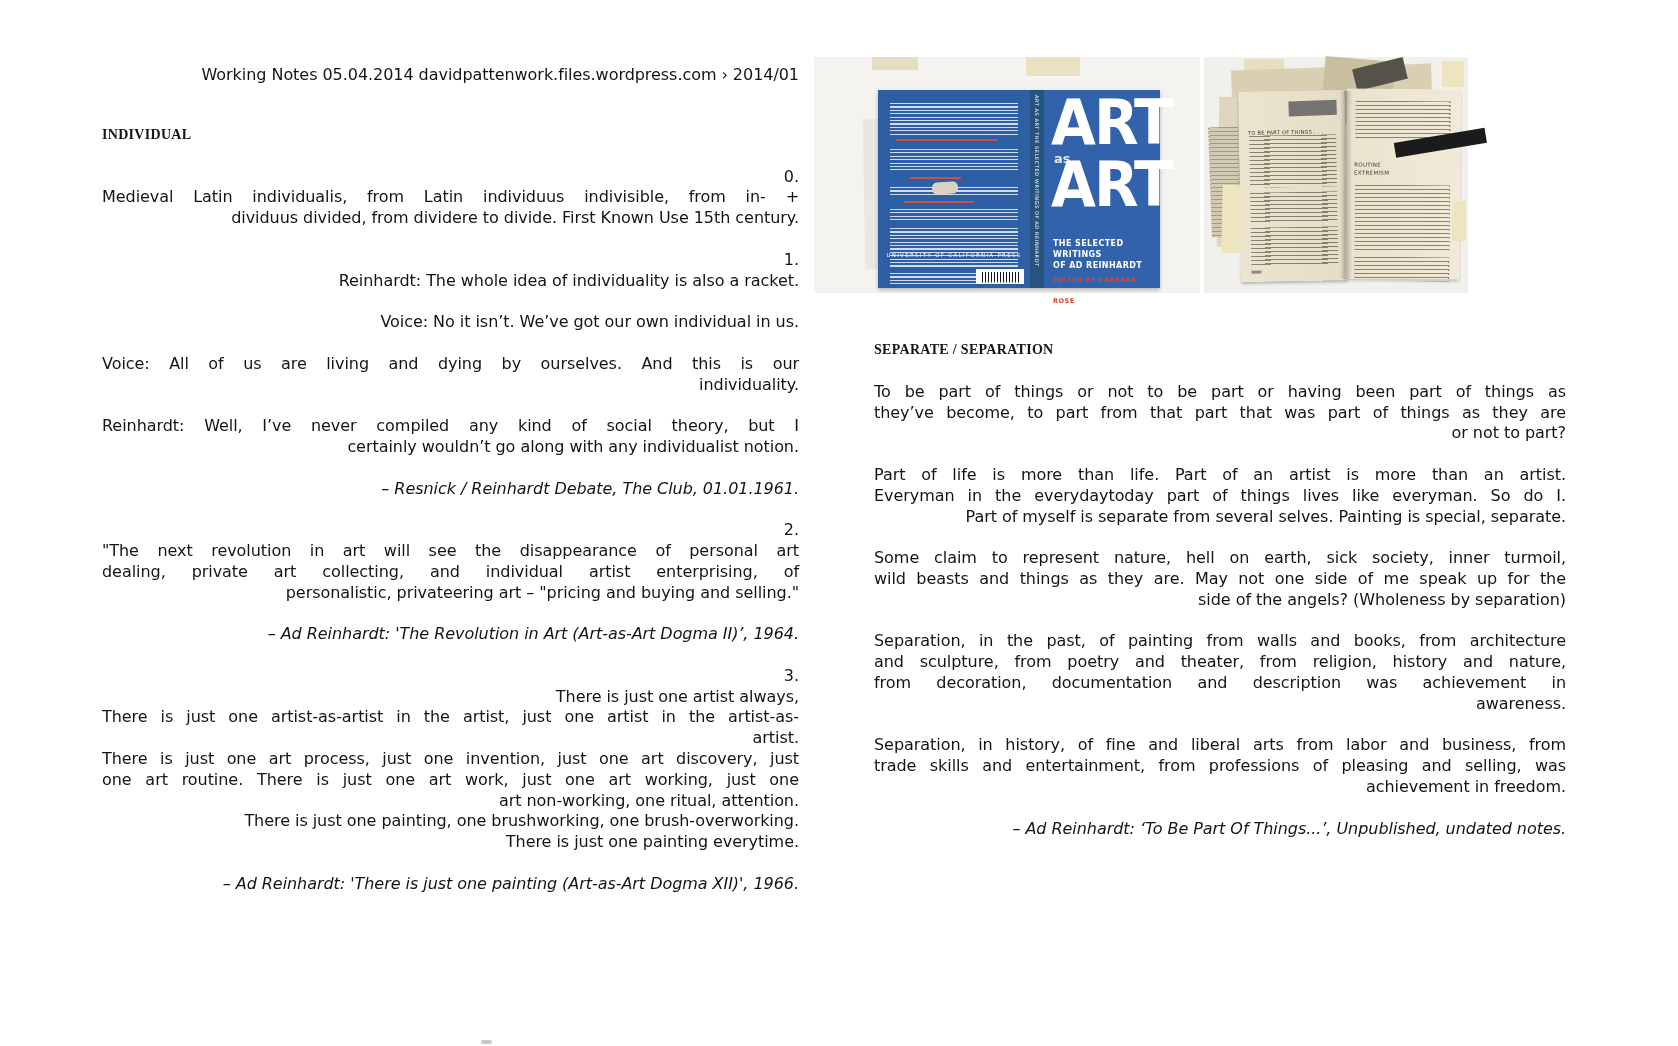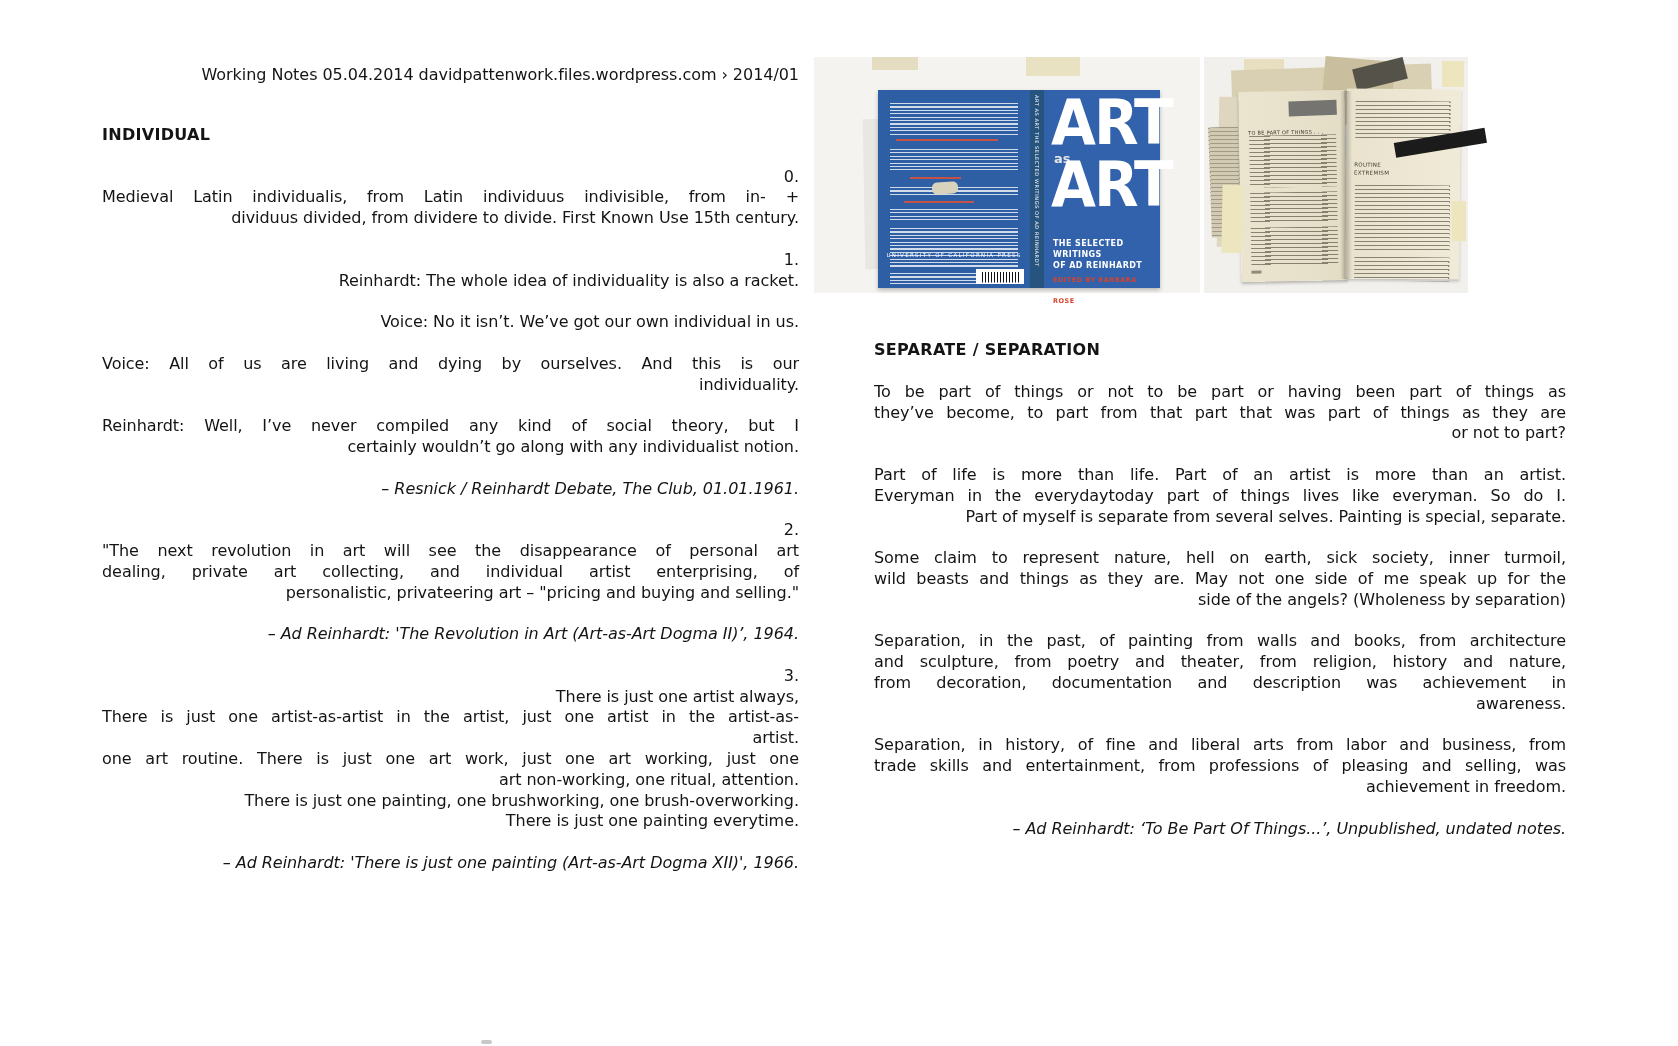--- a/index.html
+++ b/index.html
@@ -10,21 +10,21 @@
     color:#141414; font-size:16px; line-height:20.8px;
     letter-spacing:-0.05px;
   }
 
   
   .col { position:absolute; }
   .col-left  { left:102px; top:65px;  width:697px; }
   .col-right { left:874px; top:340px; width:692px; }
 
   .doc-header { margin-bottom:39px; }
-  .sec-heading { font-weight:700; font-size:16px; letter-spacing:0.3px; margin-bottom:21px; }
+  .sec-heading { font-weight:700; font-size:14px; letter-spacing:0.3px; margin-bottom:21px;font-family:Liberation Serif, serif; }
 
   .block { margin-bottom:20.8px; }
   .block:last-child { margin-bottom:0; }
   .line  { text-align:right; }
   .jline { text-align:justify; text-align-last:justify; }
   .cite  { font-style:italic; text-align:right; }
 
   
   .photo { position:absolute; top:57px; height:236px; }
   .photo-a { left:814px; width:386px; background:#f5f3f0; }
@@ -147,20 +147,21 @@
 
     <div class="block">
       <div class="cite">– Ad Reinhardt: 'The Revolution in Art (Art-as-Art Dogma II)’, 1964.</div>
     </div>
 
     <div class="block">
       <div class="line">3.</div>
       <div class="line">There is just one artist always,</div>
       <div class="jline">There is just one artist-as-artist in the artist, just one artist in the artist-as-</div>
       <div class="line">artist.</div>
+      <div class="jline">There is just one art process, just one invention, just one art discovery, just</div>
       <div class="jline">one art routine. There is just one art work, just one art working, just one</div>
       <div class="line">art non-working, one ritual, attention.</div>
       <div class="line">There is just one painting, one brushworking, one brush-overworking.</div>
       <div class="line">There is just one painting everytime.</div>
     </div>
 
     <div class="block">
       <div class="cite">– Ad Reinhardt: 'There is just one painting (Art-as-Art Dogma XII)', 1966.</div>
     </div>
   </div>

